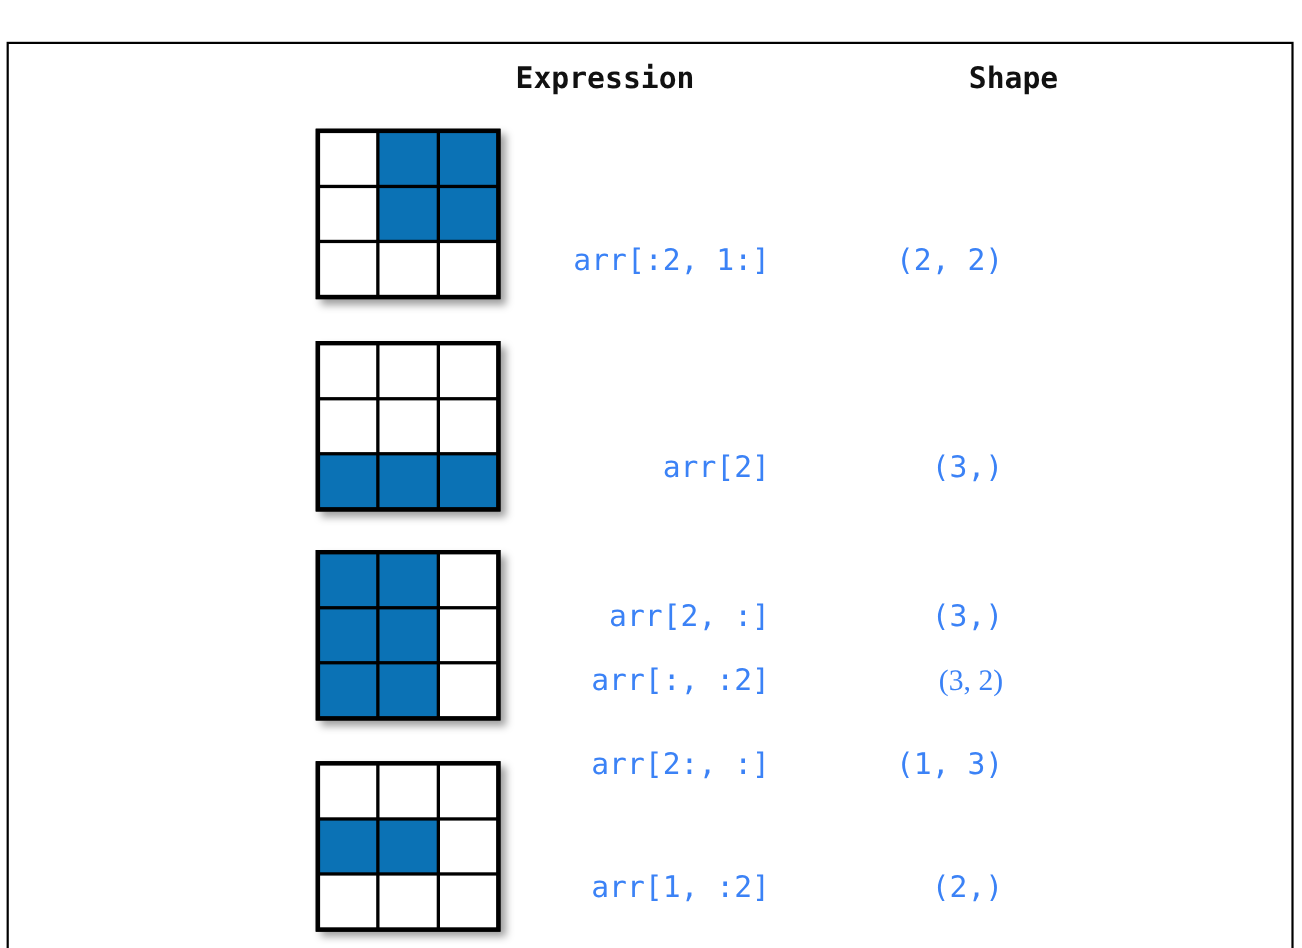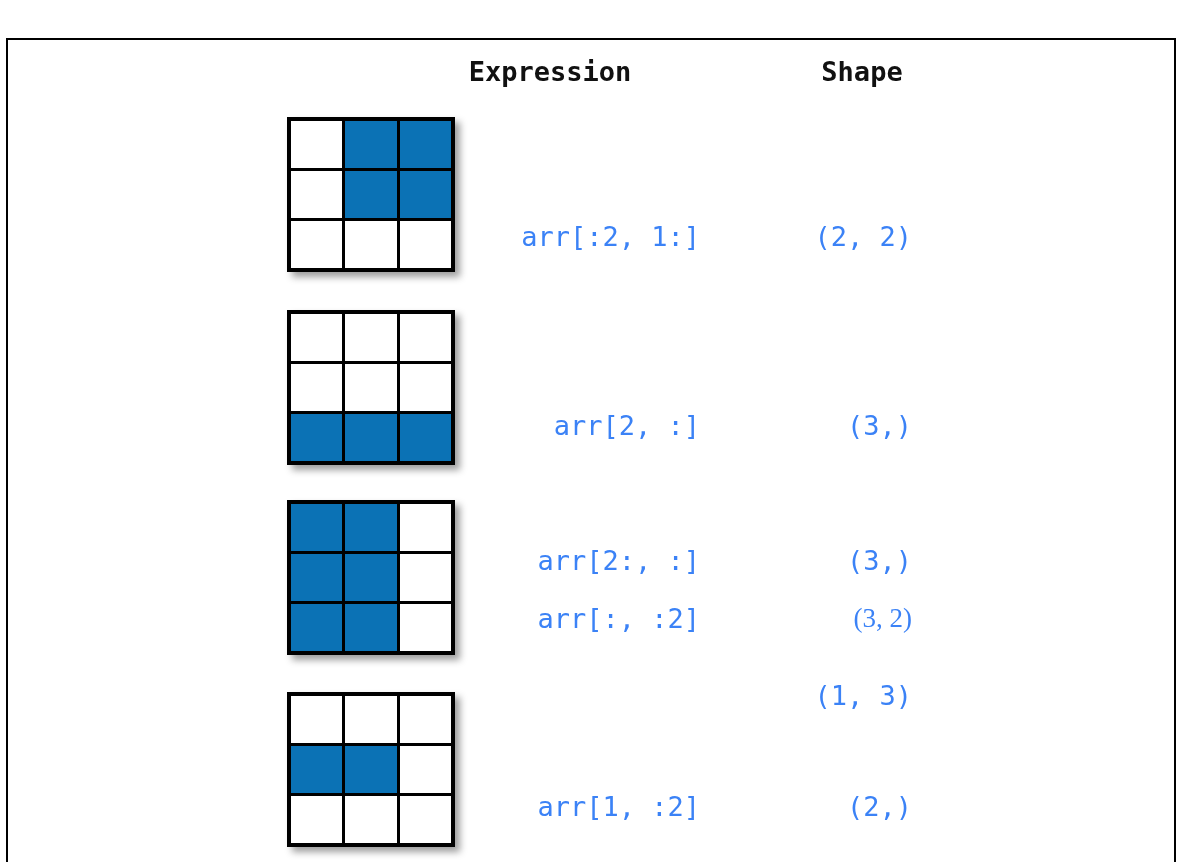--- a/index.html
+++ b/index.html
@@ -46,21 +46,21 @@
   #header-expression {
     left: 400px;
     top: 24px;
     width: 300px;
     text-align: center;
   }
   #header-shape {
     left: 762px;
     top: 24px;
     width: 200px;
-    text-align: center;
+    text-align: right;
   }
 
   
   .grid-wrap {
     position: absolute;
     width: 168px;
     height: 155px;
   }
   .grid {
     width: 168px;
@@ -139,20 +139,21 @@
         <div class="cell"></div>
         <div class="cell"></div>
         <div class="cell"></div>
         <div class="cell"></div>
         <div class="cell sel"></div>
         <div class="cell sel"></div>
         <div class="cell sel"></div>
       </div>
   </div>
   <div class="row-text expr-col" style="top:281px;">
+    <div>arr[2]</div>
     <div>arr[2, :]</div>
     <div>arr[2:, :]</div>
   </div>
   <div class="row-text shape-col" style="top:281px;">
     <div>(3,)</div>
     <div>(3,)</div>
     <div>(1, 3)</div>
   </div>
 
   <div class="grid-wrap" style="left:287px; top:468px;">

